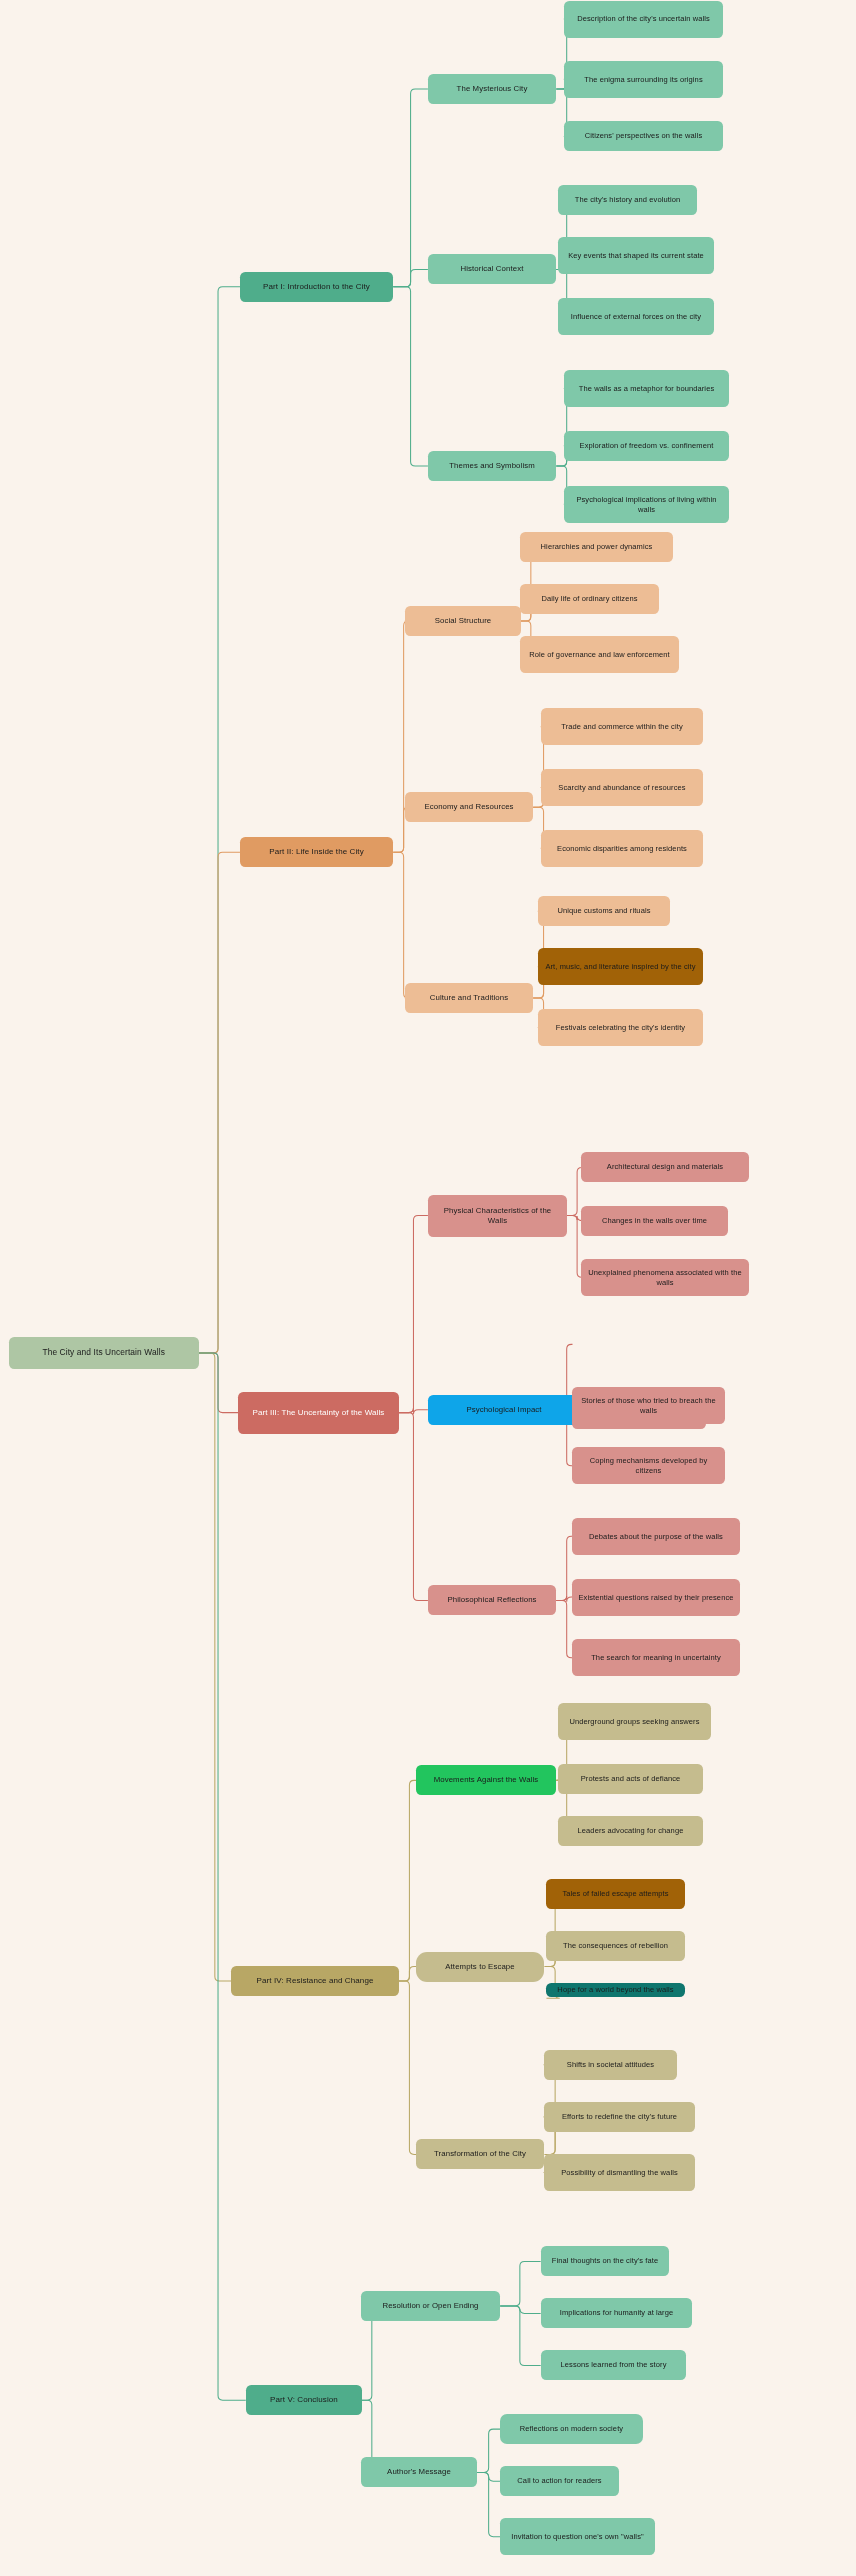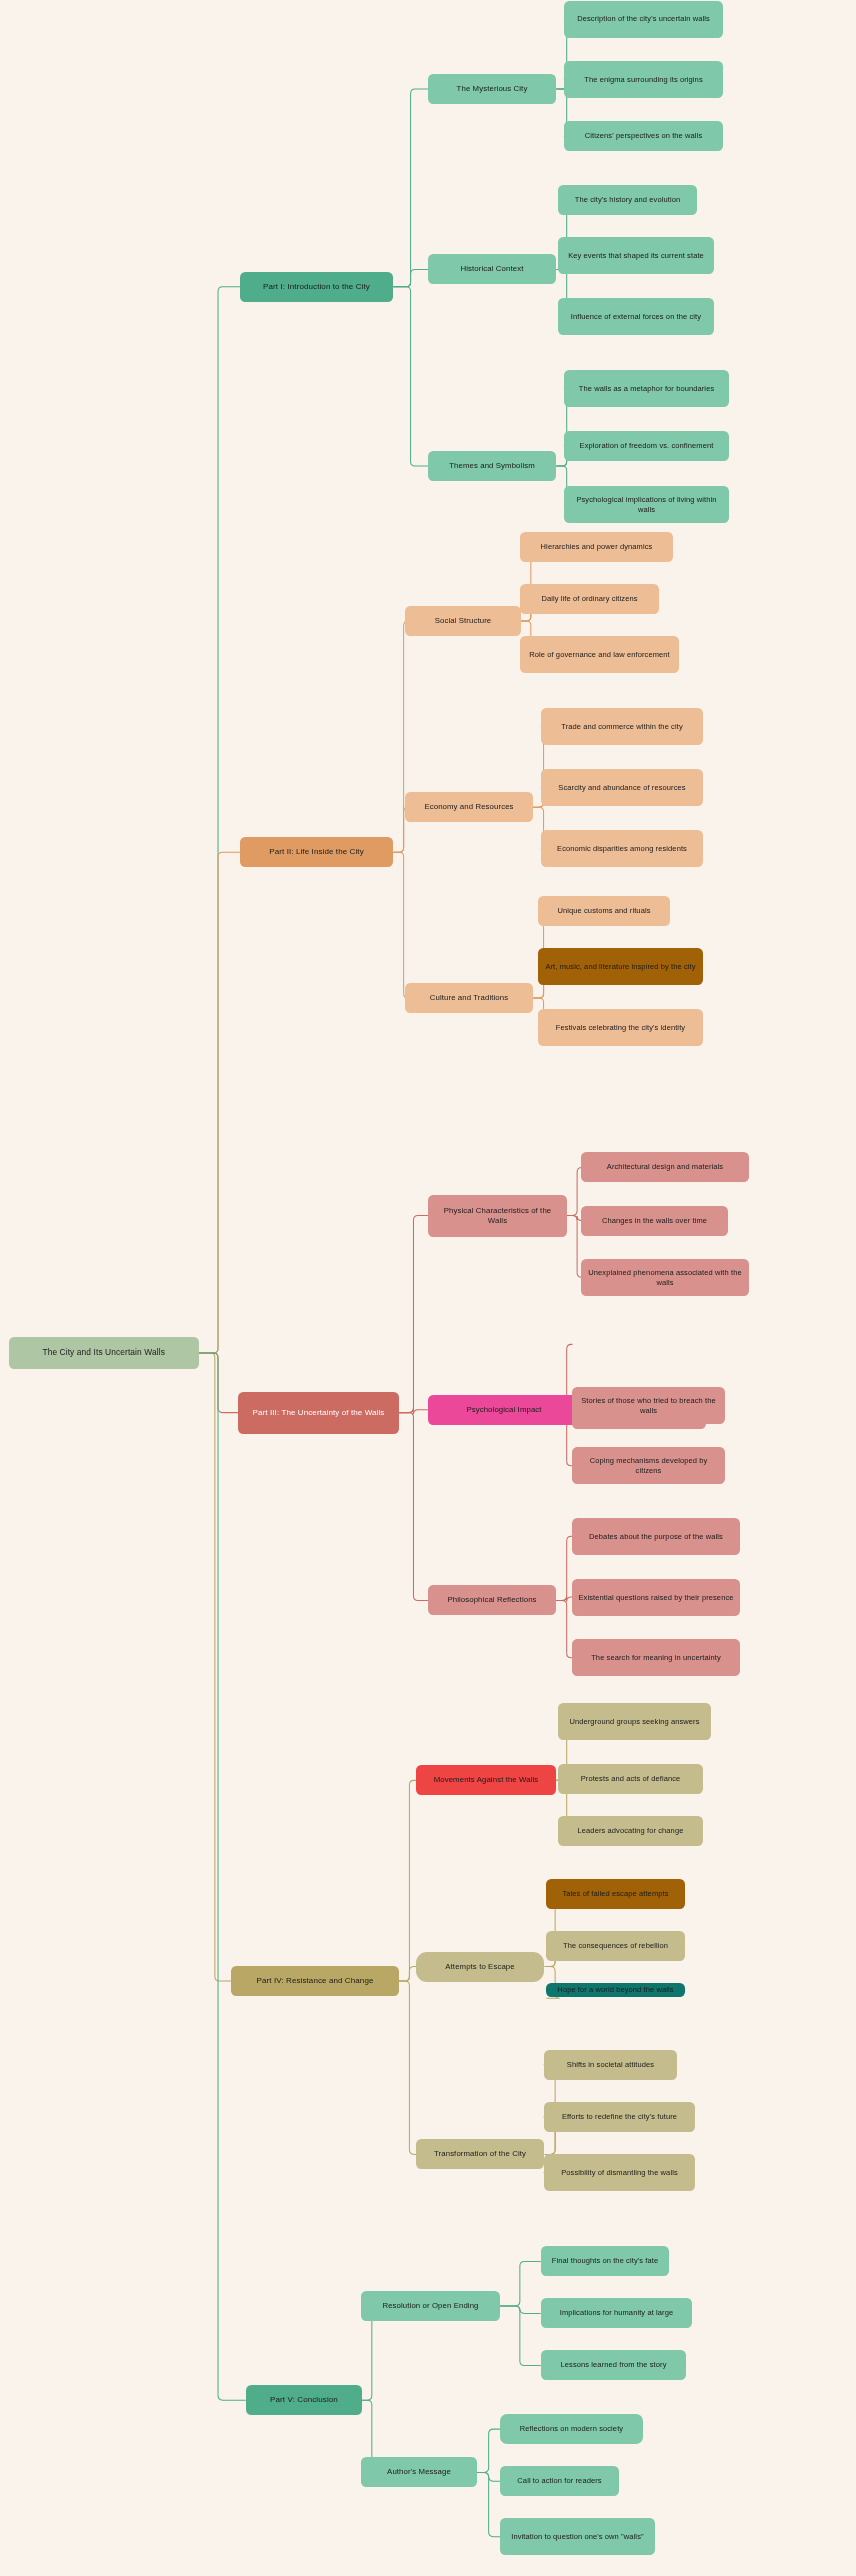--- a/index.html
+++ b/index.html
@@ -205,21 +205,21 @@
       </div>
       <div class="node lvl-3" style="left: 581px; top: 1152px; width: 168px; height: 30px; background: rgb(216, 145, 140);">
         <span>Architectural design and materials</span>
       </div>
       <div class="node lvl-3" style="left: 581px; top: 1206px; width: 147px; height: 30px; background: rgb(216, 145, 140);">
         <span>Changes in the walls over time</span>
       </div>
       <div class="node lvl-3" style="left: 581px; top: 1259px; width: 168px; height: 37px; background: rgb(216, 145, 140);">
         <span>Unexplained phenomena associated with the walls</span>
       </div>
-      <div class="node lvl-2" style="left: 428px; top: 1395px; width: 152px; height: 30px; background: #ec4899;">
+      <div class="node lvl-2" style="left: 428px; top: 1395px; width: 152px; height: 30px; background: #0ea5e9;">
         <span>Psychological Impact</span>
       </div>
       <div class="node lvl-3" style="left: 572px; top: 1392px; width: 134px; height: 37px; background: rgb(216, 145, 140);">
         <span>Fear and paranoia among inhabitants</span>
       </div>
       <div class="node lvl-3" style="left: 572px; top: 1387px; width: 153px; height: 37px; background: rgb(216, 145, 140);">
         <span>Stories of those who tried to breach the walls</span>
       </div>
       <div class="node lvl-3" style="left: 572px; top: 1447px; width: 153px; height: 37px; background: rgb(216, 145, 140);">
         <span>Coping mechanisms developed by citizens</span>
@@ -232,21 +232,21 @@
       </div>
       <div class="node lvl-3" style="left: 572px; top: 1579px; width: 168px; height: 37px; background: rgb(216, 145, 140);">
         <span>Existential questions raised by their presence</span>
       </div>
       <div class="node lvl-3" style="left: 572px; top: 1639px; width: 168px; height: 37px; background: rgb(216, 145, 140);">
         <span>The search for meaning in uncertainty</span>
       </div>
       <div class="node lvl-1" style="left: 231px; top: 1966px; width: 168px; height: 30px; background: rgb(184, 167, 101);">
         <span>Part IV: Resistance and Change</span>
       </div>
-      <div class="node lvl-2" style="left: 416px; top: 1765px; width: 140px; height: 30px; background: #ef4444;">
+      <div class="node lvl-2" style="left: 416px; top: 1765px; width: 140px; height: 30px; background: #22c55e;">
         <span>Movements Against the Walls</span>
       </div>
       <div class="node lvl-3" style="left: 558px; top: 1703px; width: 153px; height: 37px; background: rgb(197, 188, 142);">
         <span>Underground groups seeking answers</span>
       </div>
       <div class="node lvl-3" style="left: 558px; top: 1764px; width: 145px; height: 30px; background: rgb(197, 188, 142);">
         <span>Protests and acts of defiance</span>
       </div>
       <div class="node lvl-3" style="left: 558px; top: 1816px; width: 145px; height: 30px; background: rgb(197, 188, 142);">
         <span>Leaders advocating for change</span>

